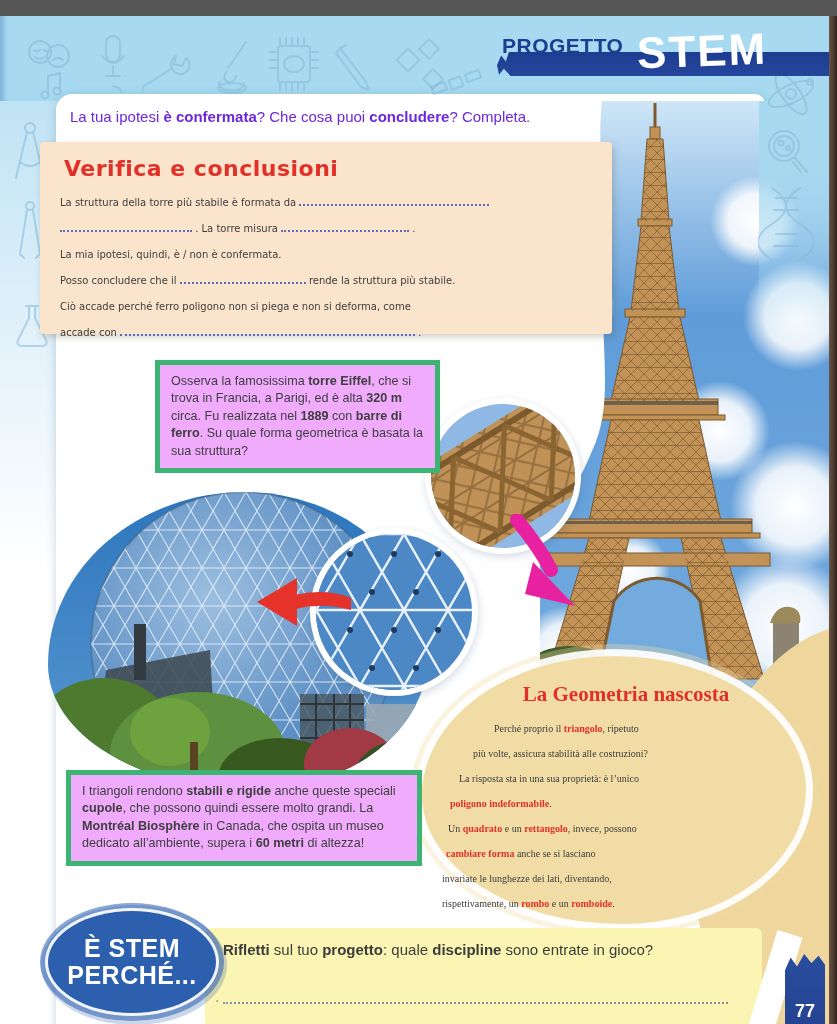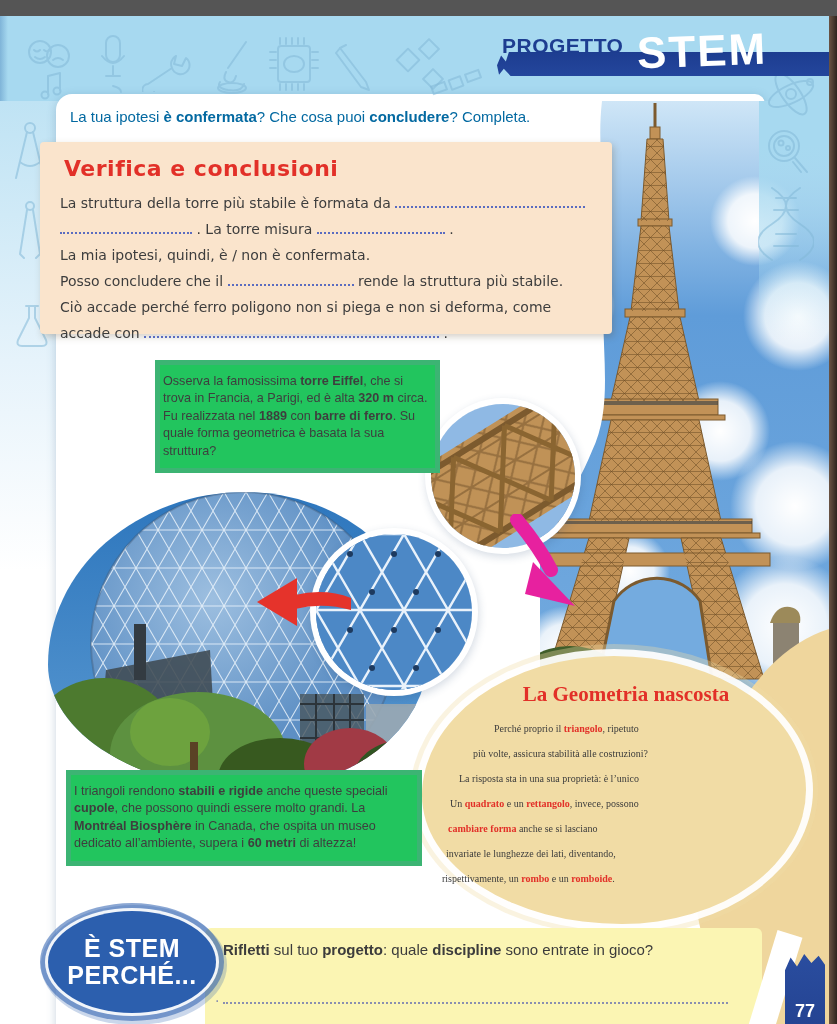--- a/index.html
+++ b/index.html
@@ -23,45 +23,45 @@
   .bgicon svg{stroke:#83b9d8;fill:none;stroke-width:2;stroke-linecap:round;stroke-linejoin:round;}
   
   .banner-stripe{position:absolute;left:497px;top:36px;right:0;height:24px;z-index:6;
     background:linear-gradient(#1d3d90,#24469c);
     clip-path:polygon(0 55%,1.2% 15%,2.6% 40%,3.5% 0,100% 0,100% 100%,4% 100%,2% 70%,.6% 95%);}
   .banner-kicker{position:absolute;left:502px;top:18px;z-index:7;
     font-weight:800;font-size:21px;letter-spacing:.5px;color:#1d3d90;}
   .banner-title{position:absolute;left:637px;top:10px;z-index:7;
     font-weight:800;font-size:44px;letter-spacing:2px;color:#fff;transform:rotate(-2deg);}
   
-  .intro{position:absolute;left:70px;top:92px;z-index:5;font-size:15px;color:#0369a1;white-space:nowrap;}
+  .intro{position:absolute;left:70px;top:92px;z-index:5;font-size:15px;color:#6d28d9;white-space:nowrap;}
   .b{font-weight:bold;}
   .red{color:#e23028;font-weight:bold;}
   
   .verifica{position:absolute;left:40px;top:126px;width:572px;height:192px;z-index:6;
     background:#fae4cc;border-radius:4px;box-shadow:2px 3px 7px rgba(90,70,40,.25);
     padding:14px 20px;box-sizing:border-box;font-family:"DejaVu Sans",sans-serif;}
   .verifica h2{margin:0 0 9px 4px;font-size:22px;letter-spacing:.5px;color:#e23028;font-weight:700;}
-  .verifica .line{font-size:14px;line-height:26px;color:#3d3d3d;white-space:nowrap;}
+  .verifica .line{font-size:10px;line-height:26px;color:#3d3d3d;white-space:nowrap;}
   .blank{display:inline-block;border-bottom:2px dotted #5a6cc0;height:11px;}
   
   .eiffel-photo{position:absolute;left:540px;top:85px;width:289px;height:612px;z-index:1;
     border-radius:40px 0 0 0;overflow:hidden;}
   .photo-fade{position:absolute;right:0;top:0;width:70px;height:240px;
     background:linear-gradient(to bottom,#a7d9f0 18%,rgba(167,217,240,0));}
   .wave-mask{position:absolute;left:540px;top:85px;z-index:2;pointer-events:none;}
   .inset{position:absolute;border-radius:50%;overflow:hidden;box-shadow:0 0 0 6px #fff,1px 3px 8px 6px rgba(50,80,120,.2);z-index:4;}
   .inset1{left:431px;top:388px;width:144px;height:144px;}
   .inset2{left:316px;top:518px;width:156px;height:156px;}
   .biosphere{position:absolute;left:48px;top:476px;width:380px;height:298px;z-index:2;
     border-radius:52% 48% 46% 54% / 58% 55% 45% 42%;overflow:hidden;}
   .arrow{position:absolute;z-index:5;}
   
-  .green-box{position:absolute;background:#22c55e;border:5px solid #3cb473;z-index:6;
-    padding:8px 3px;box-sizing:border-box;font-size:12.6px;line-height:1.38;color:#3e3e3e;}
+  .green-box{position:absolute;background:#f0abfc;border:5px solid #3cb473;z-index:6;
+    padding:8px 11px;box-sizing:border-box;font-size:12.6px;line-height:1.38;color:#3e3e3e;}
   .green-box1{left:155px;top:344px;width:285px;}
   .green-box2{left:66px;top:754px;width:356px;}
   
   .tan-blob{position:absolute;left:695px;top:608px;width:370px;height:470px;z-index:1;
     background:#efd69d;border-radius:45% 55% 40% 60% / 55% 45% 55% 45%;}
   .geo-blob{position:absolute;left:422px;top:640px;width:384px;height:268px;z-index:3;
     background:#f1dca5;border-radius:50% 50% 48% 52% / 52% 50% 50% 48%;
     box-shadow:0 0 0 7px rgba(255,255,255,.92),0 0 0 12px rgba(241,220,165,.35);
     padding-top:26px;box-sizing:border-box;font-family:Liberation Serif, serif;}
   .geo-blob h2{margin:0 0 9px 0;text-align:center;font-size:21px;color:#e23028;transform:translateX(12px);}
@@ -361,20 +361,21 @@
   <div class="green-box green-box1"><span>Osserva la famosissima </span><span class="b">torre Eiffel</span><span>, che si trova in Francia, a Parigi, ed è alta </span><span class="b">320 m</span><span> circa. Fu realizzata nel </span><span class="b">1889</span><span> con </span><span class="b">barre di ferro</span><span>. Su quale forma geometrica è basata la sua struttura?</span></div>
   <div class="green-box green-box2"><span>I triangoli rendono </span><span class="b">stabili e rigide</span><span> anche queste speciali </span><span class="b">cupole</span><span>, che possono quindi essere molto grandi. La </span><span class="b">Montréal Biosphère</span><span> in Canada, che ospita un museo dedicato all’ambiente, supera i </span><span class="b">60 metri</span><span> di altezza!</span></div>
 
   <div class="tan-blob"></div>
   <div class="geo-blob">
     <h2>La Geometria nascosta</h2>
     <div class="geo-text">
         <div class="line"><span>Perché proprio il </span><span class="red">triangolo</span><span>, ripetuto</span></div>
         <div class="line"><span>più volte, assicura stabilità alle costruzioni?</span></div>
         <div class="line"><span>La risposta sta in una sua proprietà: è l’unico</span></div>
+        <div class="line"><span class="red">poligono indeformabile</span><span>.</span></div>
         <div class="line"><span>Un </span><span class="red">quadrato</span><span> e un </span><span class="red">rettangolo</span><span>, invece, possono</span></div>
         <div class="line"><span class="red">cambiare forma</span><span> anche se si lasciano</span></div>
         <div class="line"><span>invariate le lunghezze dei lati, diventando,</span></div>
         <div class="line"><span>rispettivamente, un </span><span class="red">rombo</span><span> e un </span><span class="red">romboide</span><span>.</span></div>
       </div>
   </div>
 
   <div class="rifletti-box">
     <div class="rifletti-q"><span class="b">Rifletti</span><span> sul tuo </span><span class="b">progetto</span><span>: quale </span><span class="b">discipline</span><span> sono entrate in gioco?</span></div>
     <div style="height:14px"></div>

